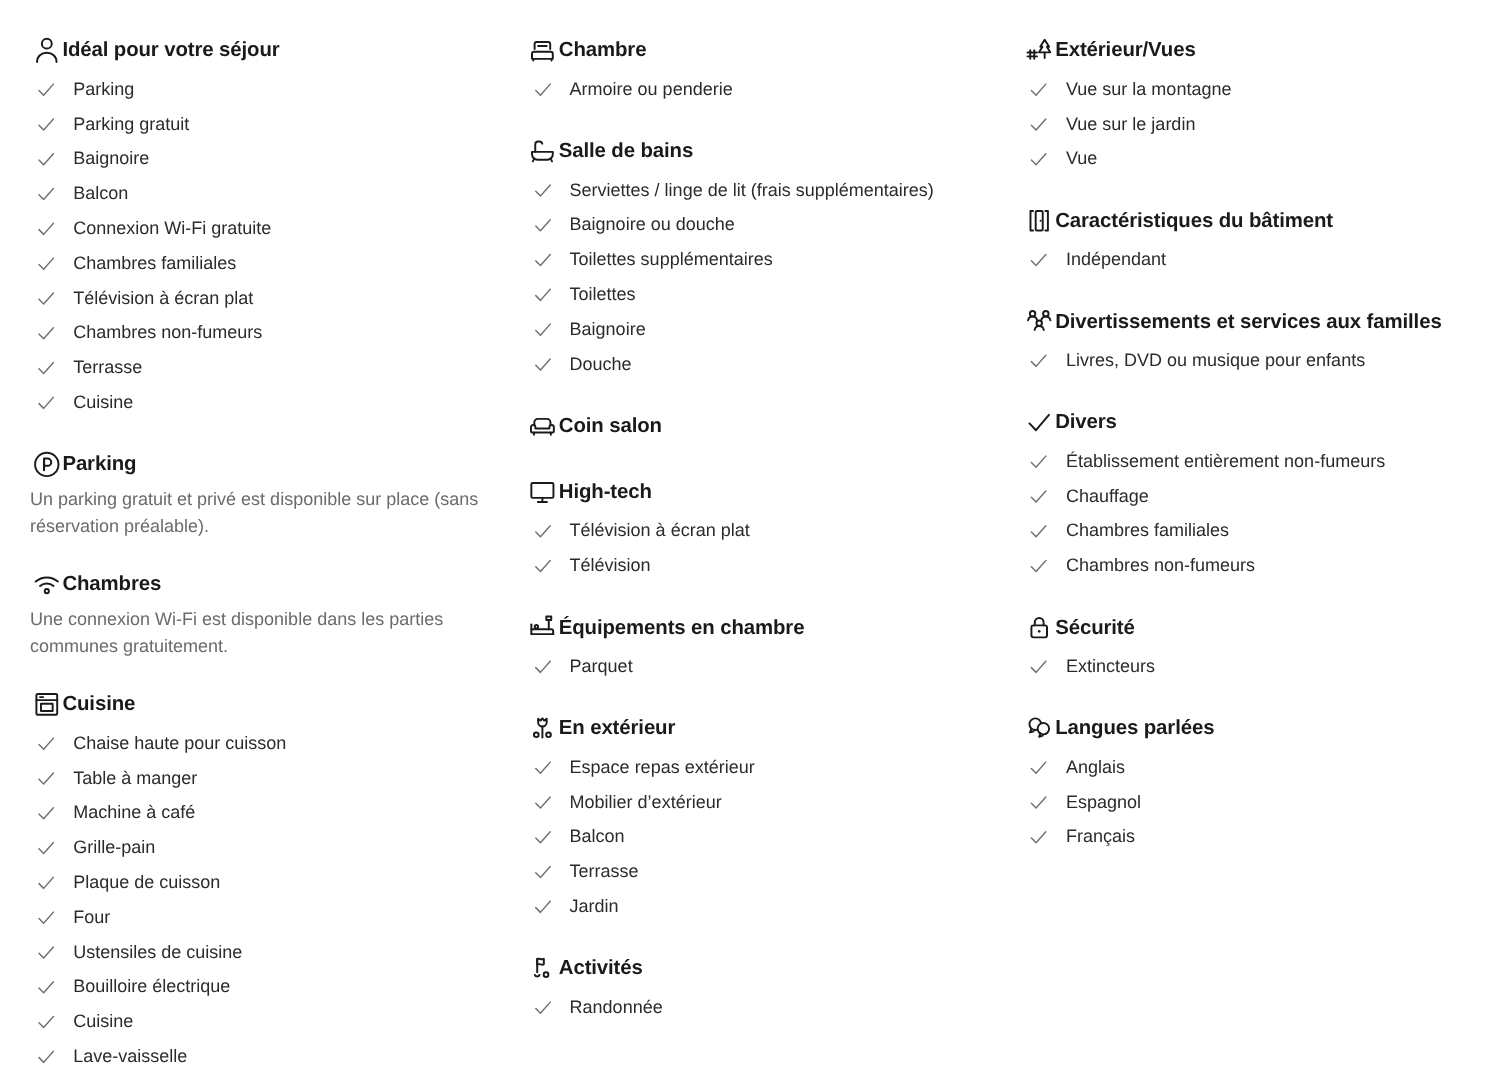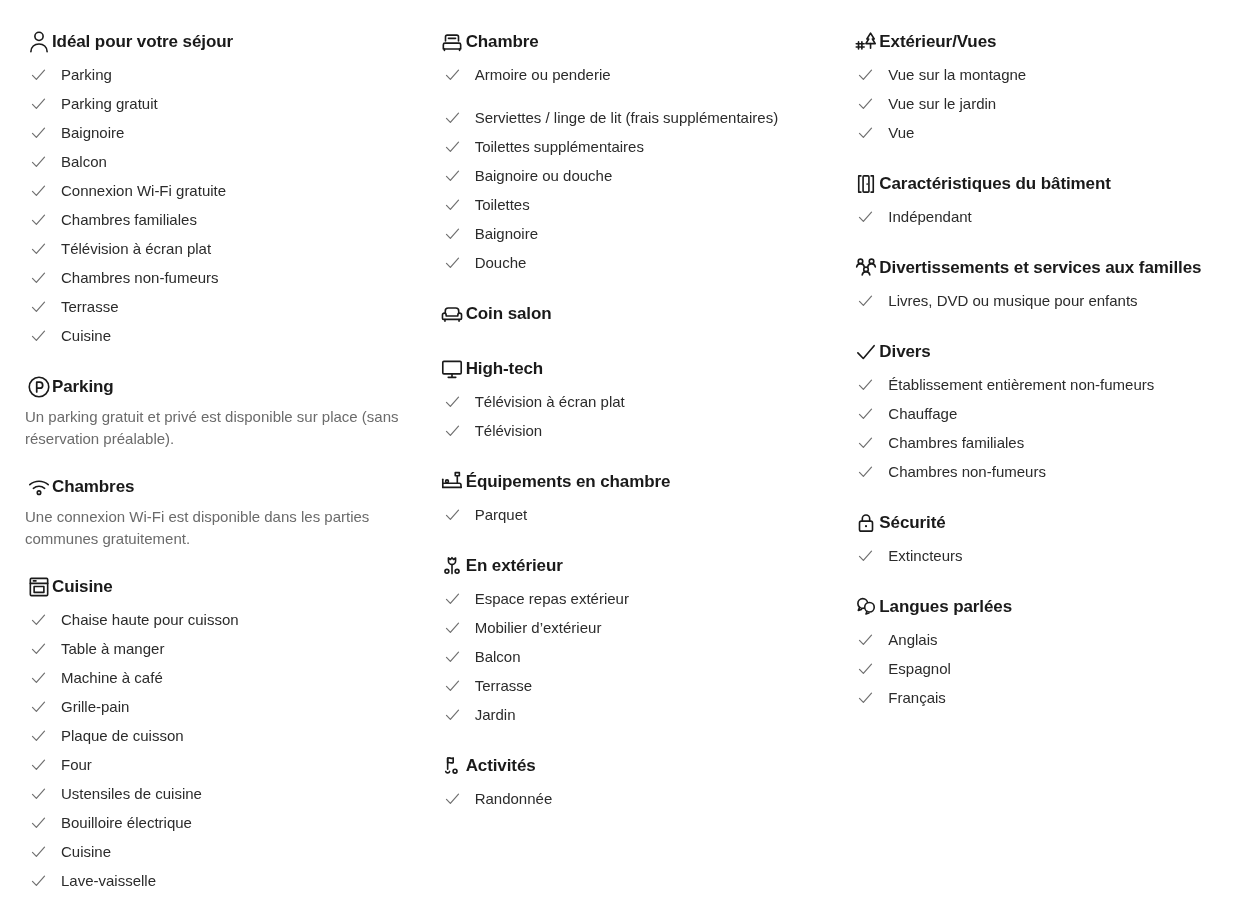--- a/index.html
+++ b/index.html
@@ -290,44 +290,54 @@
             <span class="check">
               <svg width="17" height="17" viewBox="0 0 24 24" fill="none" stroke="currentColor" stroke-width="1.7" stroke-linecap="round" stroke-linejoin="round">
                 <path d="M3.5 13.2l5.5 5.6L20.5 5.8"></path>
               </svg>
             </span>
             <span class="item-label">Armoire ou penderie</span>
           </li>
         </ul>
       </section>
       <section class="section">
+        <div class="sec-head">
+          <span class="sec-icon">
+            <svg width="26" height="26" viewBox="0 0 24 24" fill="none" stroke="currentColor" stroke-width="1.5" stroke-linecap="round" stroke-linejoin="round">
+              <path d="M4 12.5h16v1.8a4.2 4.2 0 0 1-4.2 4.2H8.2A4.2 4.2 0 0 1 4 14.3z"></path>
+              <path d="M6.5 12.5V6.8a2.3 2.3 0 0 1 2.3-2.3h.9a2.3 2.3 0 0 1 2.2 1.7"></path>
+              <path d="M5.3 18.5l-.7 1.3M18.7 18.5l.7 1.3"></path>
+            </svg>
+          </span>
+          <h3 class="sec-title">Salle de bains</h3>
+        </div>
         <ul class="items">
           <li class="item">
             <span class="check">
               <svg width="17" height="17" viewBox="0 0 24 24" fill="none" stroke="currentColor" stroke-width="1.7" stroke-linecap="round" stroke-linejoin="round">
                 <path d="M3.5 13.2l5.5 5.6L20.5 5.8"></path>
               </svg>
             </span>
             <span class="item-label">Serviettes / linge de lit (frais supplémentaires)</span>
           </li>
           <li class="item">
             <span class="check">
               <svg width="17" height="17" viewBox="0 0 24 24" fill="none" stroke="currentColor" stroke-width="1.7" stroke-linecap="round" stroke-linejoin="round">
                 <path d="M3.5 13.2l5.5 5.6L20.5 5.8"></path>
               </svg>
             </span>
+            <span class="item-label">Baignoire ou douche</span>
+          </li>
+          <li class="item">
+            <span class="check">
+              <svg width="17" height="17" viewBox="0 0 24 24" fill="none" stroke="currentColor" stroke-width="1.7" stroke-linecap="round" stroke-linejoin="round">
+                <path d="M3.5 13.2l5.5 5.6L20.5 5.8"></path>
+              </svg>
+            </span>
             <span class="item-label">Toilettes supplémentaires</span>
-          </li>
-          <li class="item">
-            <span class="check">
-              <svg width="17" height="17" viewBox="0 0 24 24" fill="none" stroke="currentColor" stroke-width="1.7" stroke-linecap="round" stroke-linejoin="round">
-                <path d="M3.5 13.2l5.5 5.6L20.5 5.8"></path>
-              </svg>
-            </span>
-            <span class="item-label">Baignoire ou douche</span>
           </li>
           <li class="item">
             <span class="check">
               <svg width="17" height="17" viewBox="0 0 24 24" fill="none" stroke="currentColor" stroke-width="1.7" stroke-linecap="round" stroke-linejoin="round">
                 <path d="M3.5 13.2l5.5 5.6L20.5 5.8"></path>
               </svg>
             </span>
             <span class="item-label">Toilettes</span>
           </li>
           <li class="item">

